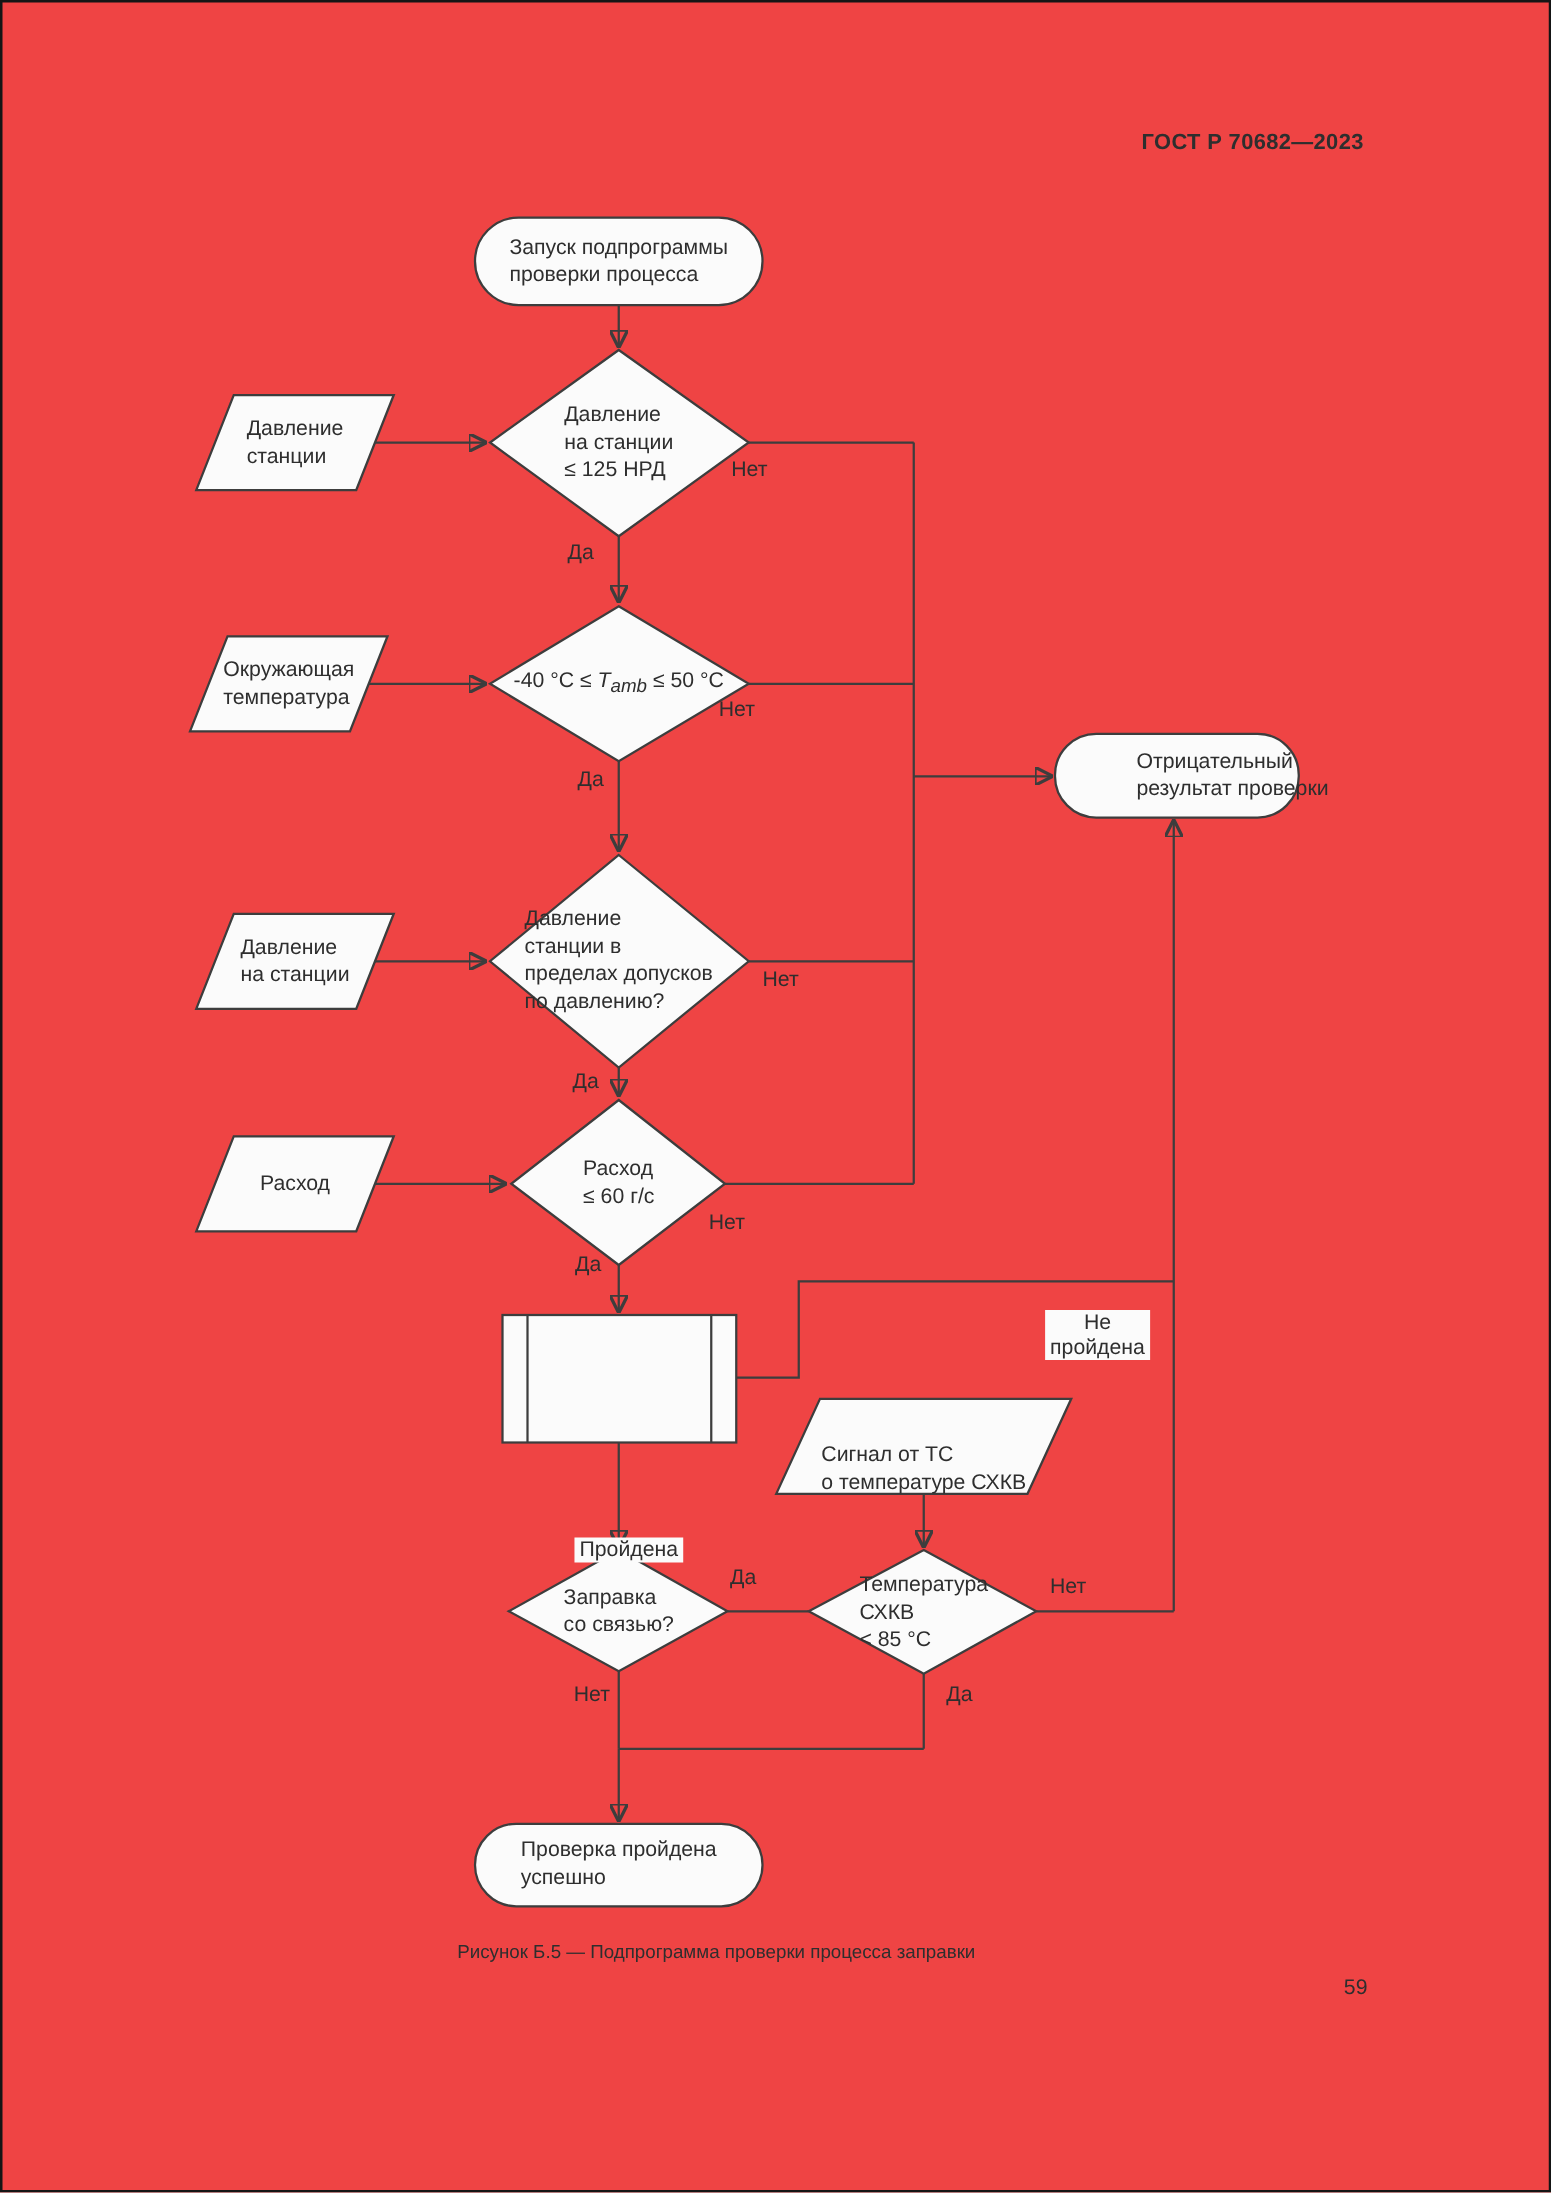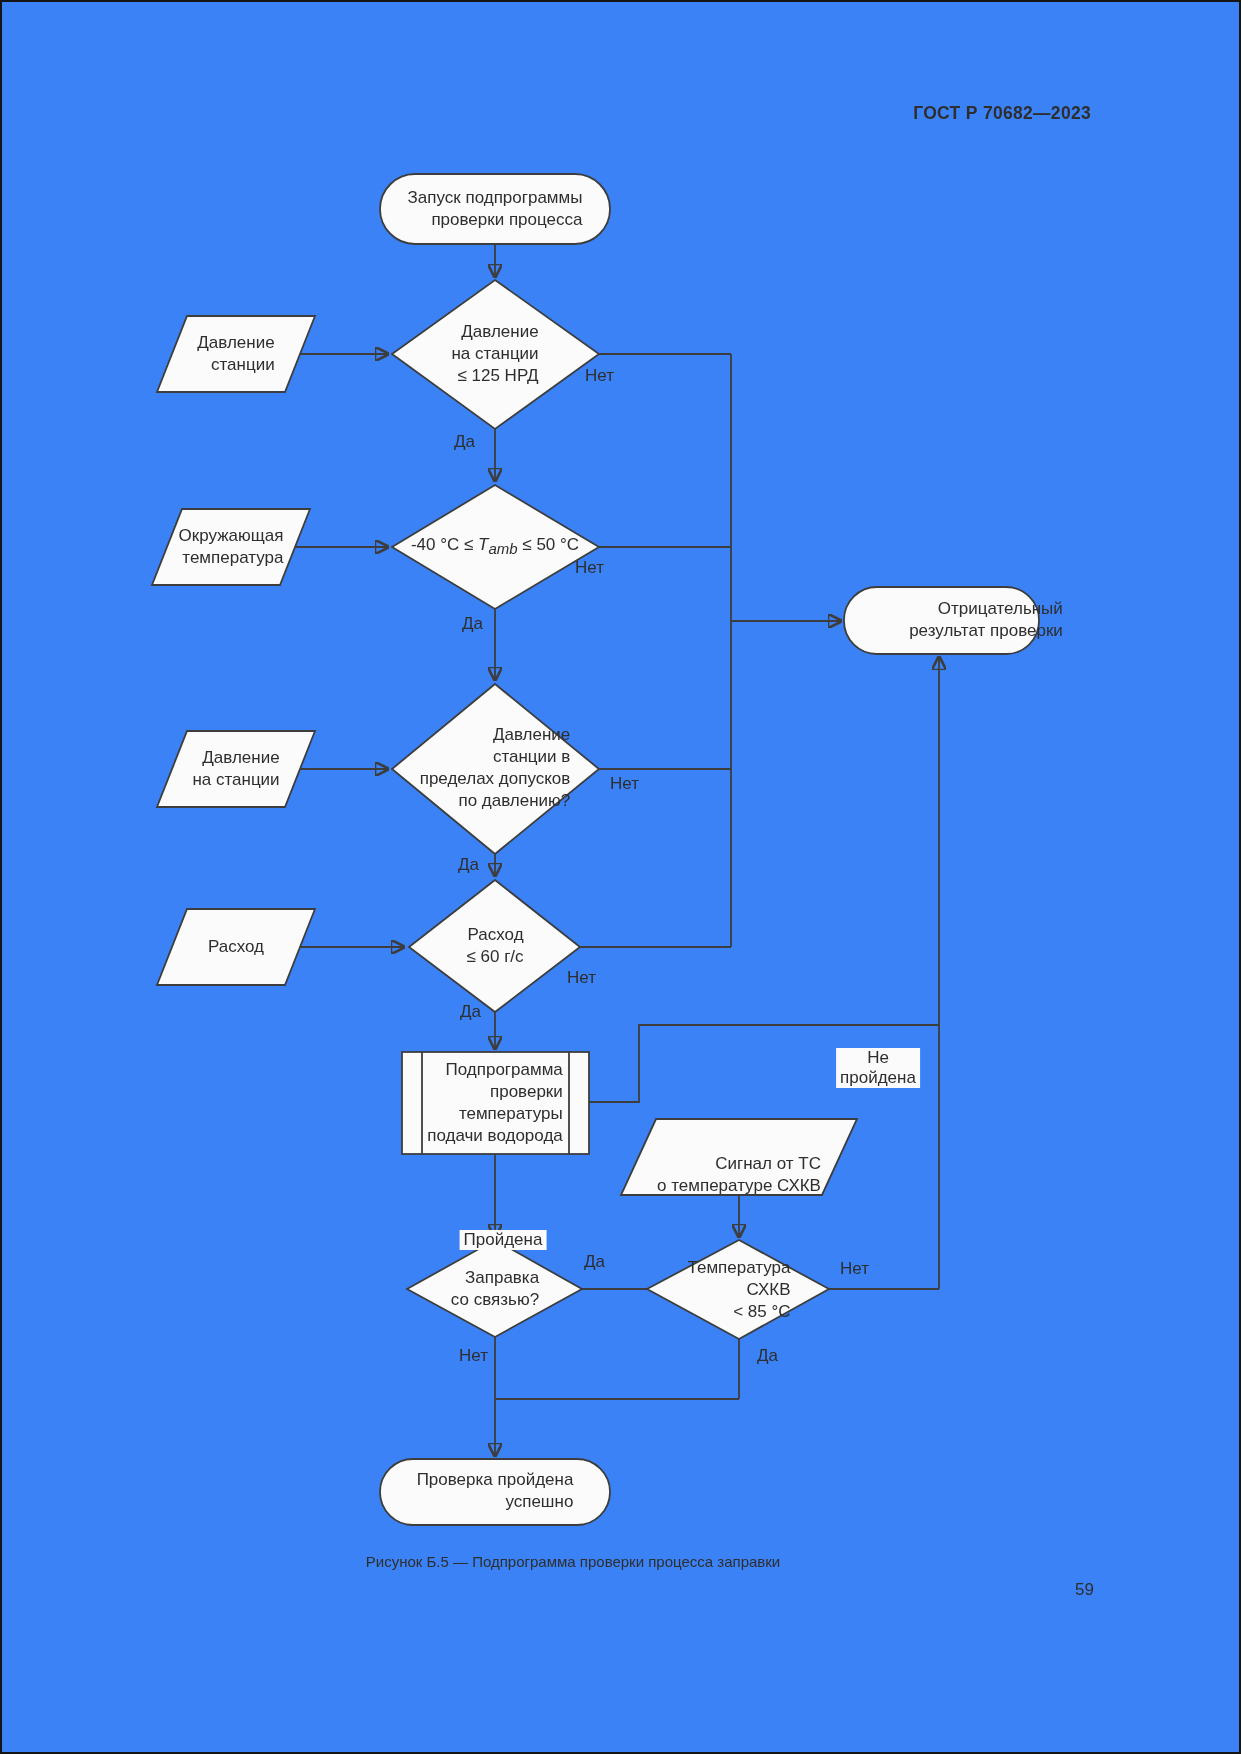--- a/index.html
+++ b/index.html
@@ -1,32 +1,32 @@
 <!DOCTYPE html>
 <html><head>
 <meta charset="utf-8">
 <style>
   html,body { margin:0; padding:0; background:#e8e8e8; }
   .page {
     position:relative;
     width:1241px; height:1754px;
-    background:#3b82f6;
+    background:#ef4444;
     border:2px solid #151515;
     box-sizing:border-box;
     font-family:"Liberation Sans", sans-serif;
     color:#2e2e2e;
     overflow:hidden;
   }
   svg.flow { position:absolute; left:0; top:0; }
   svg.flow line, svg.flow path, svg.flow polyline { stroke:#3d3d3d; stroke-width:1.8; fill:none; }
   svg.flow polygon.shape, svg.flow rect.shape { stroke:#3d3d3d; stroke-width:1.8; fill:#fbfbfb; }
   .txt {
     position:absolute;
     white-space:pre-line;
-    text-align:right;
+    text-align:left;
     font-size:17px;
     line-height:22px;
     transform:translate(-50%,-50%);
   }
   .lbl {
     position:absolute;
     font-size:17px;
     line-height:20px;
     white-space:pre-line;
   }
@@ -119,24 +119,20 @@
   <div class="txt" style="left:493px; top:545px; white-space:nowrap;"><span>-40 °C ≤ </span><span class="tvar">T</span><span class="tsub">amb</span><span> ≤ 50 °C</span></div>
   <div class="txt" style="left:234px; top:767px;">Давление
 на станции</div>
   <div class="txt" style="left:493px; top:766px;">Давление
 станции в
 пределах допусков
 по давлению?</div>
   <div class="txt" style="left:234px; top:945px;">Расход</div>
   <div class="txt" style="left:493px; top:944px;">Расход
 ≤ 60 г/с</div>
-  <div class="txt" style="left:493px; top:1101px;">Подпрограмма
-проверки
-температуры
-подачи водорода</div>
   <div class="txt" style="left:984px; top:618px;">Отрицательный
 результат проверки</div>
   <div class="txt" style="left:737px; top:1155px;margin-top:18px;">Сигнал от ТС
 о температуре СХКВ</div>
   <div class="txt" style="left:493px; top:1287px;">Заправка
 со связью?</div>
   <div class="txt" style="left:737px; top:1288px;">Температура
 СХКВ
 &lt; 85 °C</div>
   <div class="txt" style="left:493px; top:1489px;">Проверка пройдена

